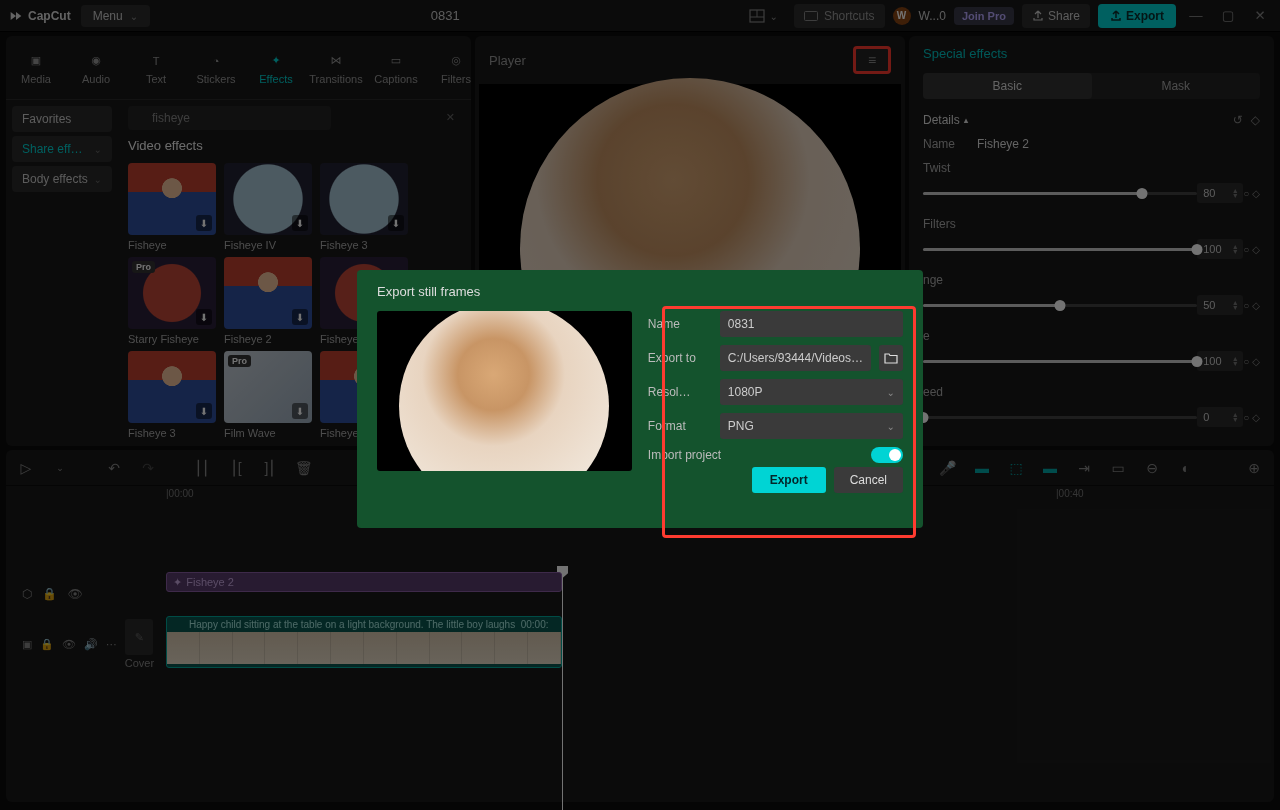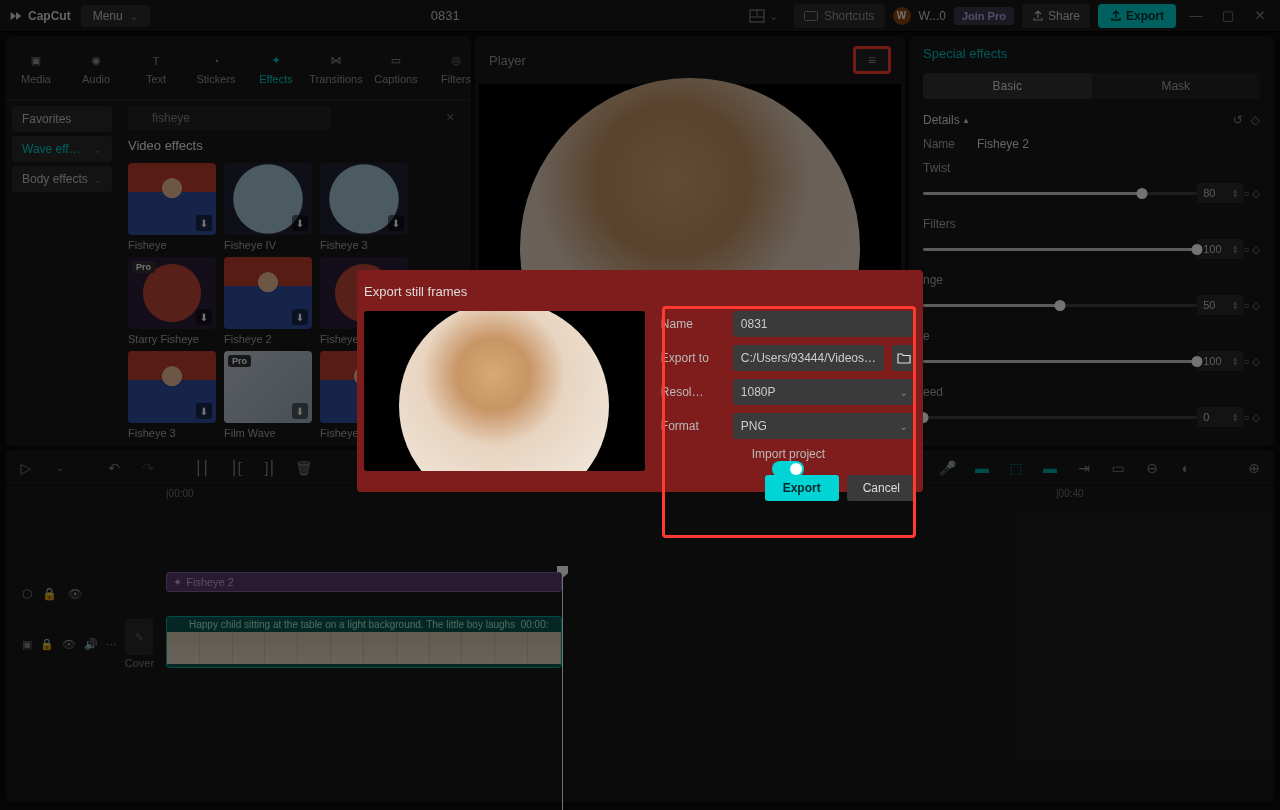--- a/index.html
+++ b/index.html
@@ -100,33 +100,33 @@
 .video-head { width: 160px; display: flex; align-items: center; gap: 8px; padding-left: 16px; color: #888; font-size: 11px; }
 .cover-thumb { display: flex; flex-direction: column; align-items: center; gap: 2px; }
 .cover-box { width: 28px; height: 36px; background: #2a2a2a; border-radius: 3px; display: flex; align-items: center; justify-content: center; color: #666; }
 .video-clip { position: absolute; left: 0; width: 396px; height: 52px; background: #0a5751; border: 1px solid #00a89c; border-radius: 3px; overflow: hidden; }
 .clip-title { color: #a8e8e0; font-size: 10px; padding: 2px 22px; white-space: nowrap; overflow: hidden; }
 .clip-thumbs { display: flex; height: 32px; }
 .clip-thumb { flex: 1; background: linear-gradient(#d8c8b0, #e8dcc8); border-right: 1px solid rgba(0,0,0,0.1); }
 
 
 .overlay { position: absolute; inset: 0; background: rgba(0,0,0,0.55); }
-.modal { position: absolute; left: 357px; top: 270px; width: 566px; height: 222px; background: #7f1d1d; border-radius: 4px; padding: 14px 7px; }
+.modal { position: absolute; left: 357px; top: 270px; width: 566px; height: 258px; background: #14532d; border-radius: 4px; padding: 14px 20px; }
 .modal-title { color: #ddd; font-size: 13px; margin-bottom: 12px; }
 .modal-body { display: flex; gap: 16px; }
 .modal-preview { width: 282px; height: 160px; background: #000; border-radius: 3px; display: flex; align-items: center; justify-content: center; overflow: hidden; }
 .modal-preview-circle { width: 210px; height: 210px; border-radius: 50%; background: radial-gradient(circle at 45% 35%, #d9a876 0%, #c89565 20%, #e8d4c0 40%, #f5f0e8 100%); margin-top: 30px; }
 .modal-form { flex: 1; position: relative; }
 .form-row { display: flex; align-items: center; margin-bottom: 8px; gap: 8px; }
 .form-label { width: 64px; color: #bbb; font-size: 12px; white-space: nowrap; overflow: hidden; text-overflow: ellipsis; }
 .form-input { flex: 1; background: #3a3a3a; border: none; color: #ccc; padding: 6px 8px; border-radius: 3px; font-size: 12px; }
 .form-select { flex: 1; background: #3a3a3a; border: none; color: #ccc; padding: 6px 8px; border-radius: 3px; font-size: 12px; display: flex; justify-content: space-between; align-items: center; cursor: pointer; }
 .form-select-chev { color: #888; font-size: 10px; }
 .folder-btn { width: 24px; height: 26px; background: #3a3a3a; border-radius: 3px; display: flex; align-items: center; justify-content: center; cursor: pointer; color: #ccc; }
-.toggle-row { display: flex; justify-content: space-between; align-items: center; margin-bottom: 16px; flex-direction: column; }
+.toggle-row { display: flex; justify-content: space-between; align-items: center; margin-bottom: 22px; }
 .toggle { width: 32px; height: 16px; background: #00d4d4; border-radius: 8px; position: relative; cursor: pointer; }
 .toggle::after { content: ""; position: absolute; right: 2px; top: 2px; width: 12px; height: 12px; background: #fff; border-radius: 50%; }
 .modal-actions { position: absolute; right: 0; bottom: -8px; display: flex; gap: 8px; }
 .btn-export { background: #00d4d4; color: #03262a; border: none; padding: 6px 18px; border-radius: 3px; font-size: 12px; font-weight: 600; cursor: pointer; }
 .btn-cancel { background: #3a3a3a; color: #ddd; border: none; padding: 6px 16px; border-radius: 3px; font-size: 12px; cursor: pointer; }
 .highlight-box { position: absolute; border: 3px solid #ff3b30; border-radius: 4px; pointer-events: none; }
 .hb1 { left: 662px; top: 306px; width: 254px; height: 232px; }
 
 .chev::after { content: "⌄"; font-size: 10px; color: #888; margin-left: 3px; }
 
@@ -223,21 +223,21 @@
           <span>Filters</span>
         </div>
 
     </div>
     <div class="left-body">
       <div class="sidebar">
         <div class="side-item">
             <span>Favorites</span>
           </div>
         <div class="side-item active">
-            <span>Wave eff…</span>
+            <span>Share eff…</span>
             <span class="side-chev">⌄</span>
           </div>
         <div class="side-item">
             <span>Body effects</span>
             <span class="side-chev">⌄</span>
           </div>
       </div>
       <div class="content-area">
         <div class="search-row">
           <div class="search-wrap">

